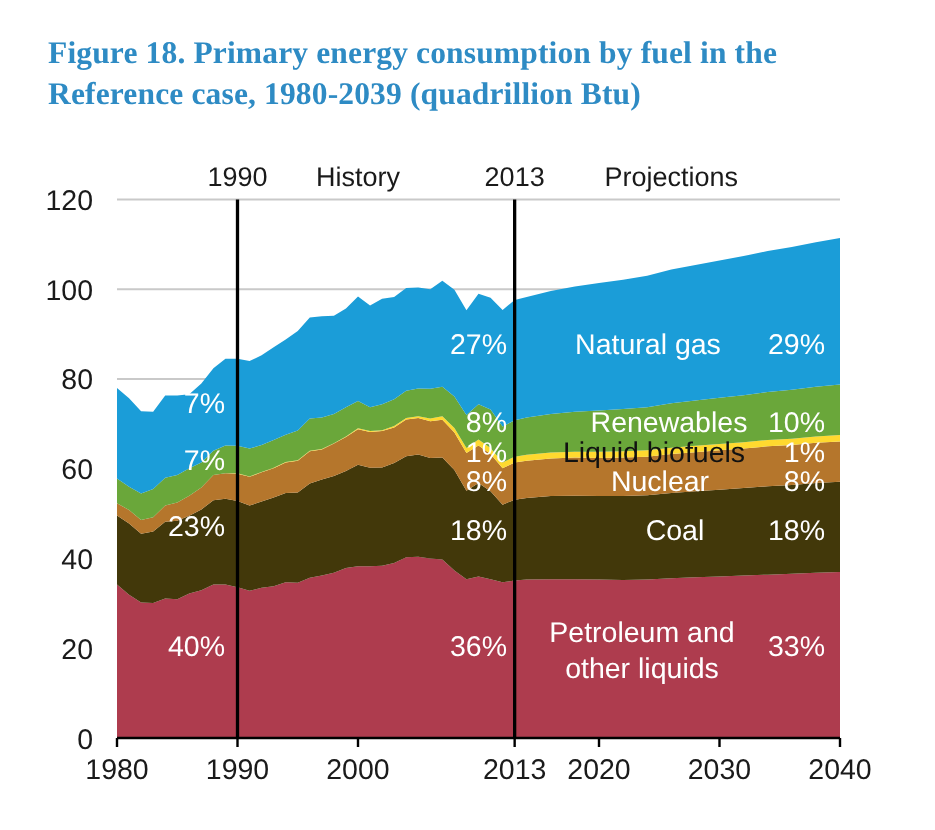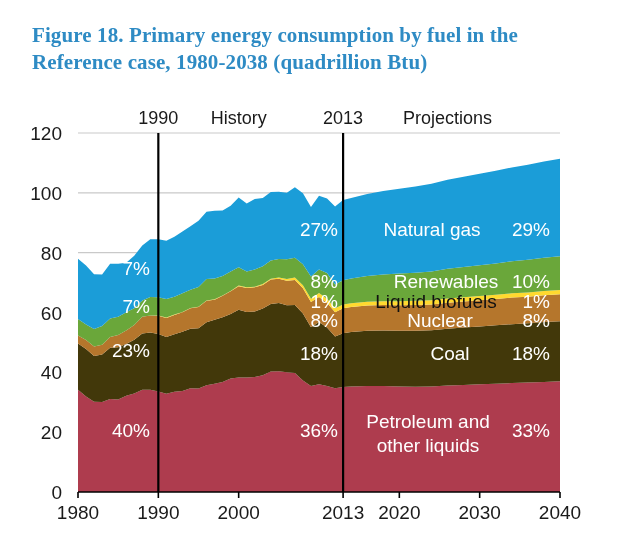--- a/index.html
+++ b/index.html
@@ -22,21 +22,21 @@
   .divider{stroke:#000000;stroke-width:2.2;}
   .axisline{stroke:#000000;stroke-width:1.6;}
 </style>
 </head>
 <body>
 
 <div id="figure">
 
   <div id="title">
     <span>Figure 18. Primary energy consumption by fuel in the</span><br>
-    <span>Reference case, 1980-2038 (quadrillion Btu)</span>
+    <span>Reference case, 1980-2039 (quadrillion Btu)</span>
   </div>
 
   <div id="chart-area">
     <svg id="chart-svg" width="623" height="449" viewBox="0 0 623 449">
       <g id="gridlines">
           <line x1="78" x2="560" y1="328.1666666666667" y2="328.1666666666667" class="gridline"></line>
           <line x1="78" x2="560" y1="268.33333333333337" y2="268.33333333333337" class="gridline"></line>
           <line x1="78" x2="560" y1="208.5" y2="208.5" class="gridline"></line>
           <line x1="78" x2="560" y1="148.66666666666669" y2="148.66666666666669" class="gridline"></line>
           <line x1="78" x2="560" y1="88.83333333333331" y2="88.83333333333331" class="gridline"></line>

